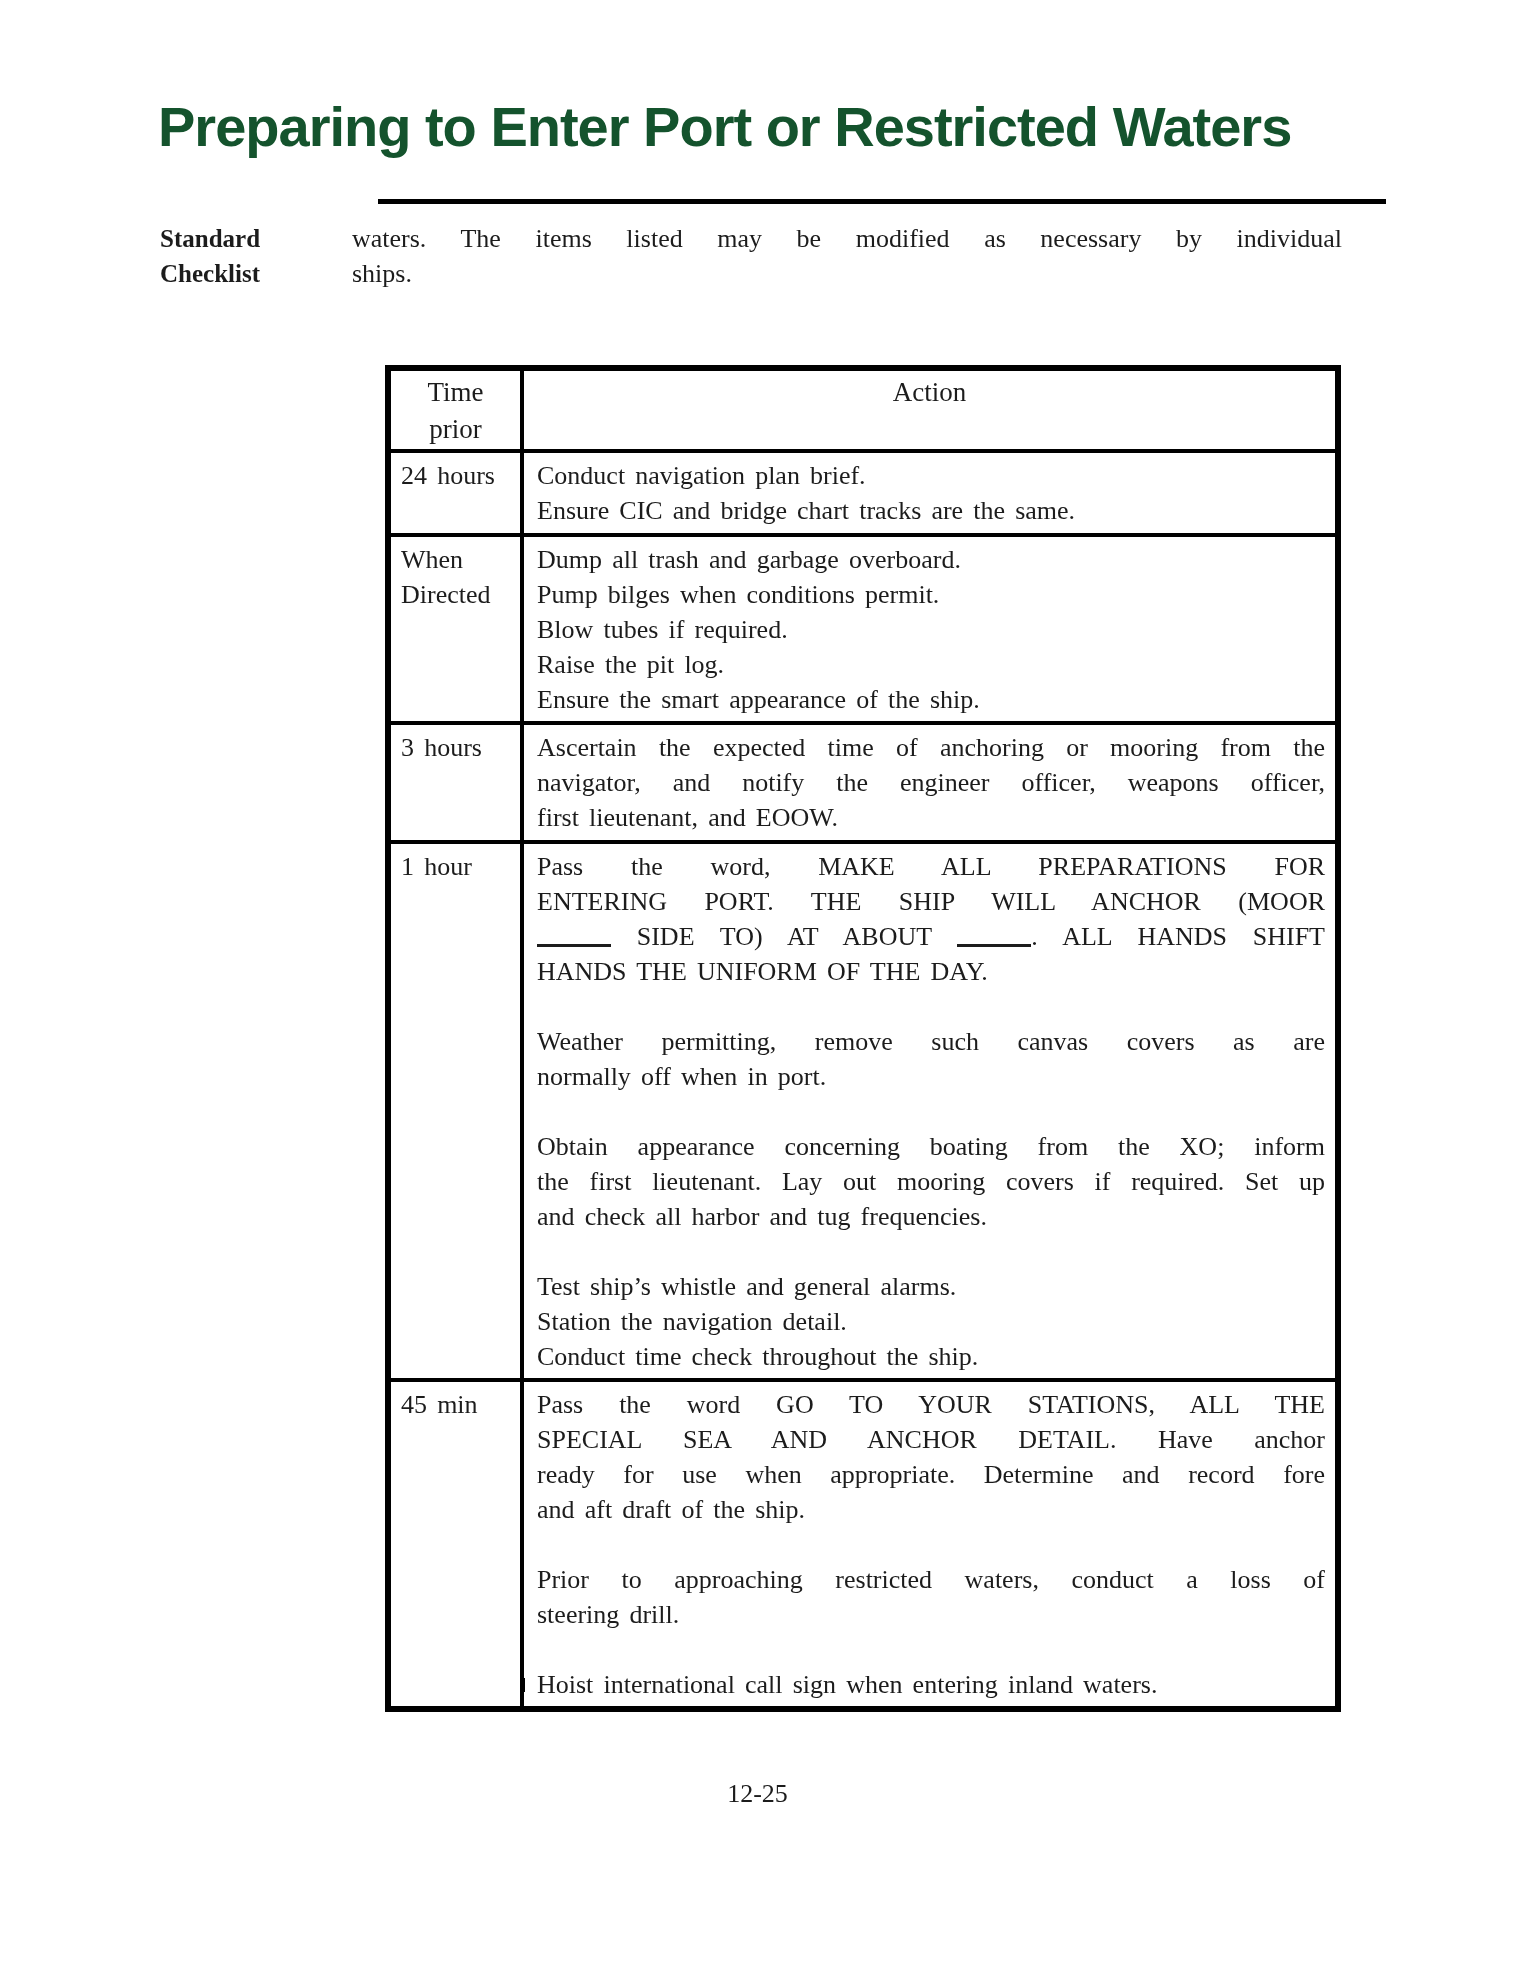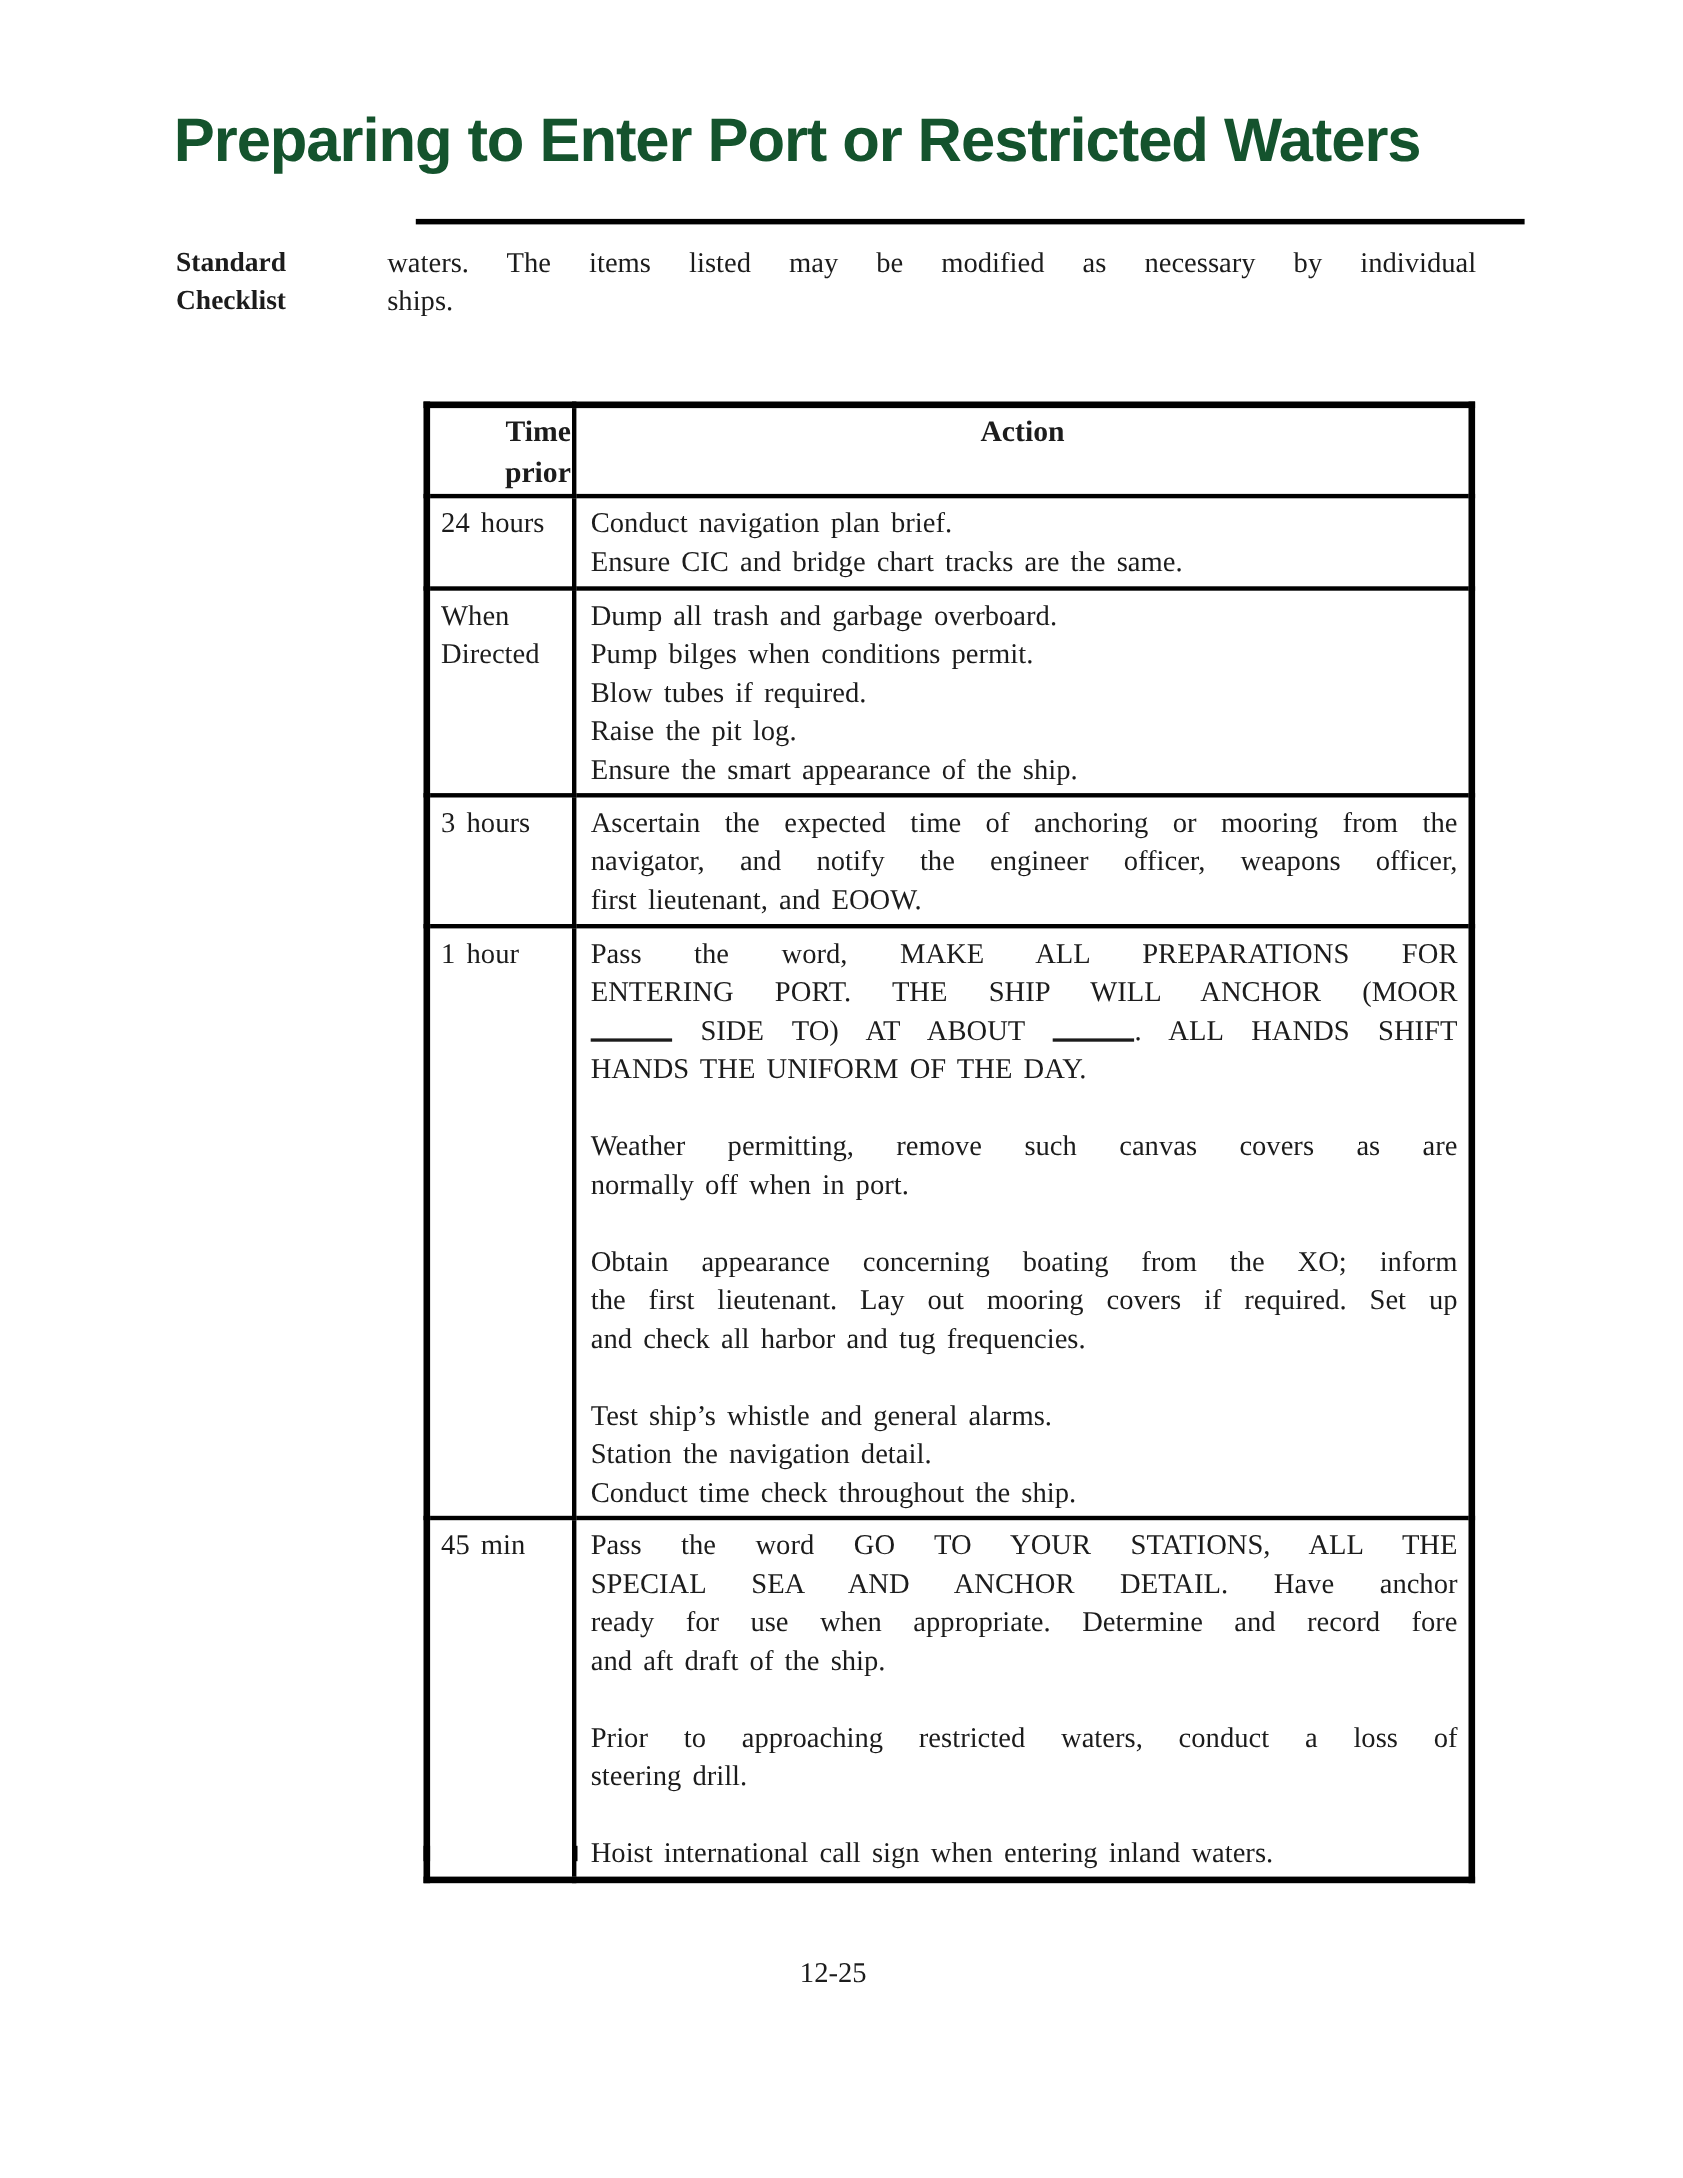--- a/index.html
+++ b/index.html
@@ -38,22 +38,22 @@
   }
   table.checklist{border:6px solid #000;}
   table.checklist th,table.checklist td{border:4px solid #000;vertical-align:top;}
   col.c-time{width:134px;}
   thead tr{height:78px;}
   tbody tr:nth-child(1){height:84px;}
   tbody tr:nth-child(2){height:185px;}
   tbody tr:nth-child(3){height:119px;}
   tbody tr:nth-child(4){height:533px;}
   tbody tr:nth-child(5){height:314px;}
-  th.th-time{font-size:27px;line-height:37px;text-align:right;padding-top:3px;font-weight:bold;}
-  th.th-action{font-size:27px;text-align:center;vertical-align:top;padding-top:4px;font-weight:bold;}
+  th.th-time{font-size:27px;line-height:37px;text-align:center;padding-top:3px;font-weight:normal;}
+  th.th-action{font-size:27px;text-align:center;vertical-align:top;padding-top:4px;font-weight:normal;}
   td.time{padding:5px 4px 4px 10px;}
   td.action{padding:5px 10px 4px 13px;}
   td.action .block + .block{margin-top:35px;}
   .stub{position:absolute;top:1678px;height:14px;background:#000;}
   .stub-left{left:385px;width:6px;}
   .stub-mid{left:521px;width:4px;}
   .page-number{
     position:absolute;left:160px;top:1779px;width:1195px;
     text-align:center;font-size:26px;
   }

